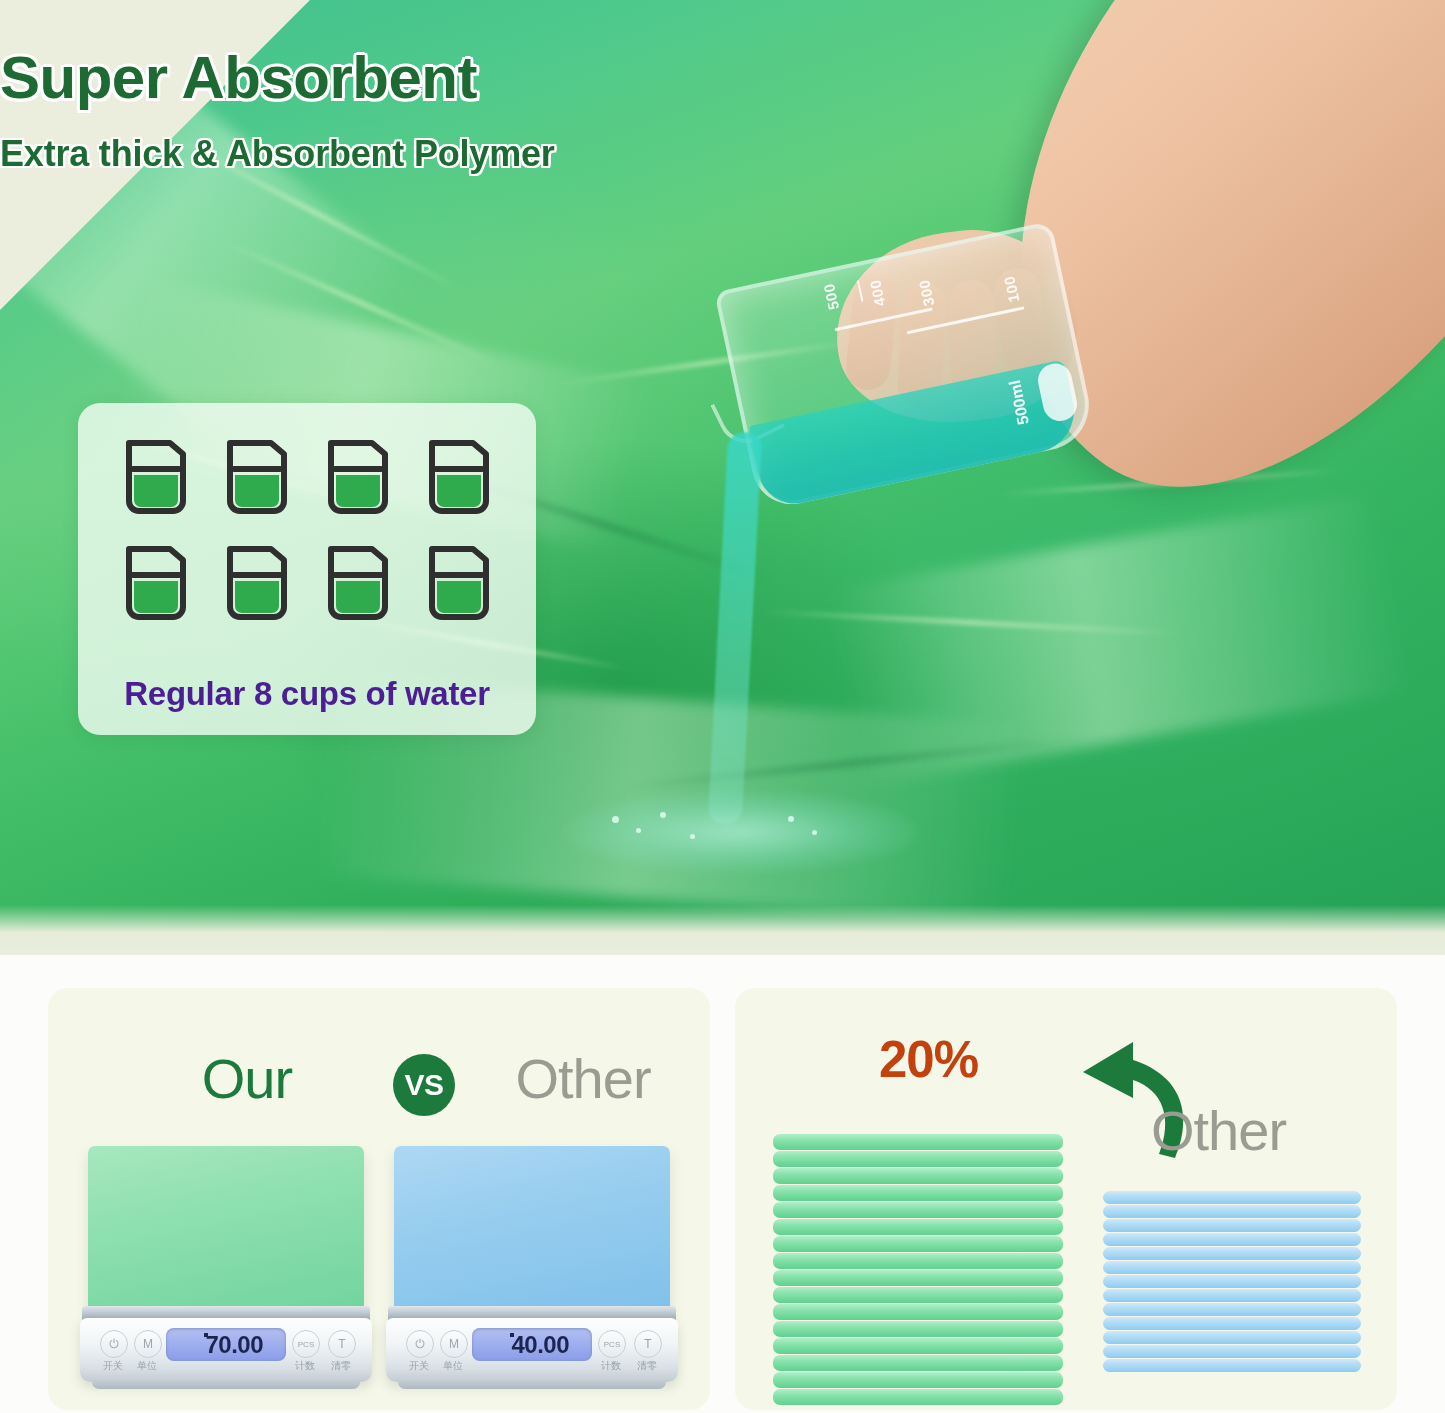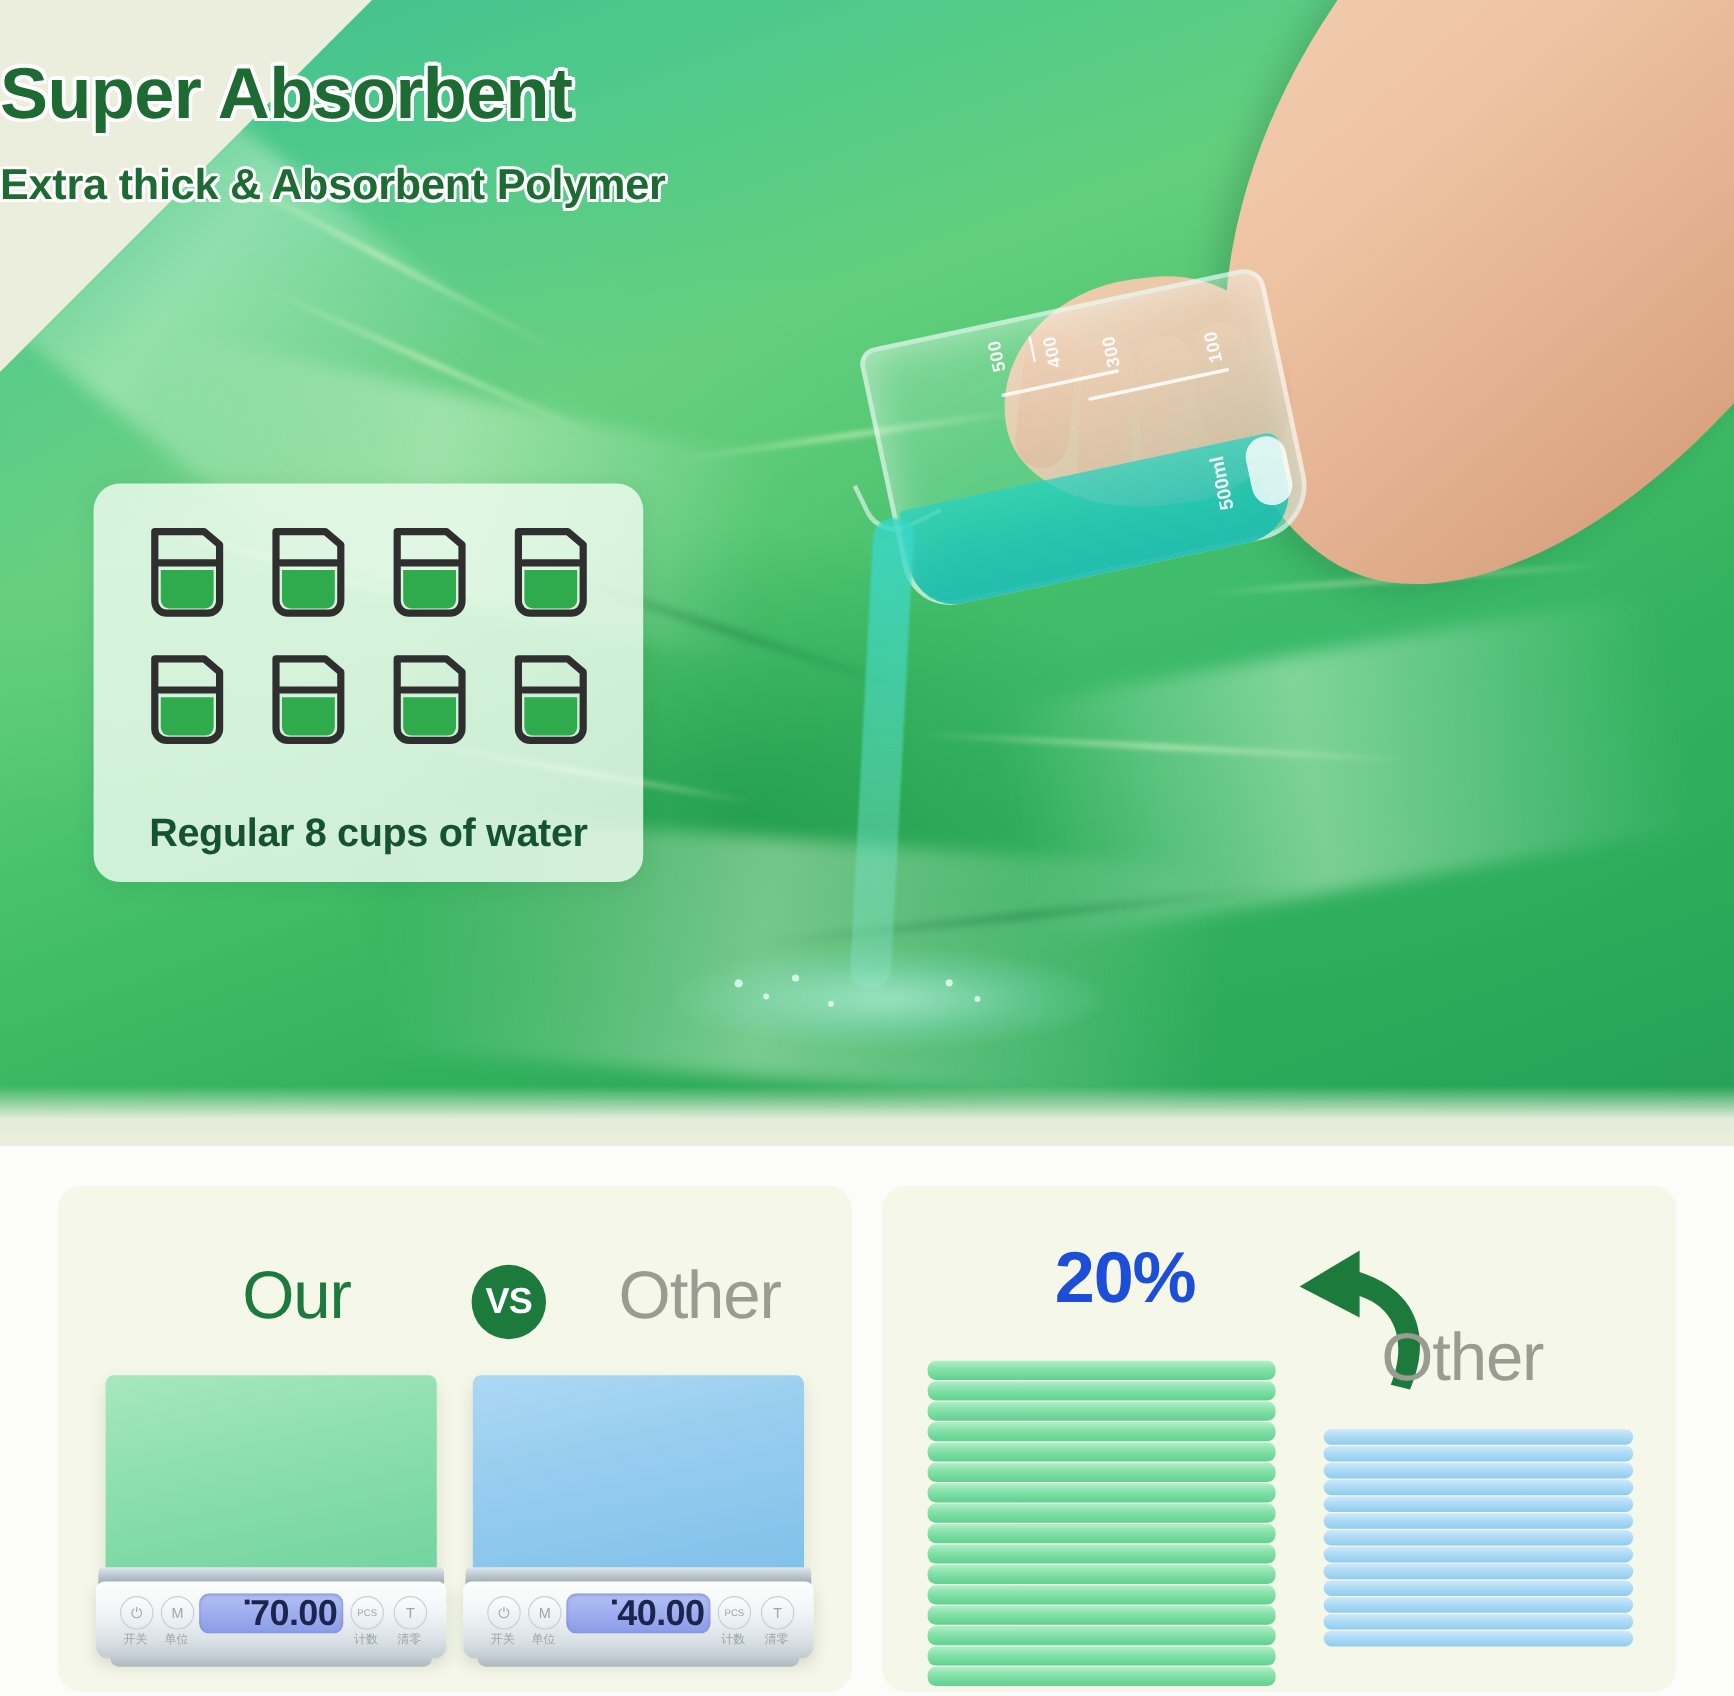--- a/index.html
+++ b/index.html
@@ -234,21 +234,21 @@
     justify-items: center;
   }
   .beaker-icon { width: 68px; height: 84px; display: block; }
   .cups-caption {
     position: absolute;
     left: 0; bottom: 22px;
     width: 458px;
     text-align: center;
     font-size: 33px;
     font-weight: 600;
-    color: #14532d;
+    color: #4c1d95;
     letter-spacing: -0.3px;
   }
 
   
   .hero-band {
     position: absolute;
     left: 0; top: 905px;
     width: 1445px; height: 50px;
     background: linear-gradient(180deg, rgba(236,238,221,.0) 0%, #e6ecd9 55%, #e9eedd 100%);
   }
@@ -352,24 +352,24 @@
   .lcd {
     position: absolute;
     left: 86px; top: 182px;
     width: 120px; height: 33px;
     border-radius: 8px;
     background: linear-gradient(180deg, #b4c0f3 0%, #9eaeee 50%, #8b9ce8 100%);
     box-shadow: inset 0 1px 3px rgba(40,50,110,.35);
     display: flex;
     align-items: center;
     justify-content: flex-end;
-    padding-right: 5px;
+    padding-right: 23px;
     box-sizing: border-box;
     color: #1c2550;
-    font-size: 30px;
+    font-size: 24px;
     font-weight: 700;
     letter-spacing: -0.5px;
     text-align: center;
   }
   .lcd-dot {
     position: absolute;
     left: 38px; top: 5px;
     width: 4px; height: 4px;
     background: #1c2550;
   }
@@ -392,23 +392,23 @@
     width: 34px;
     text-align: center;
     font-size: 10px;
     color: #98a4ac;
   }
 
   
   .pct {
     position: absolute;
     left: 144px; top: 42px;
-    font-size: 60px;
+    font-size: 51px;
     font-weight: 700;
-    color: #1d4ed8;
+    color: #c2410c;
     letter-spacing: -1px;
   }
   .arrow-svg { position: absolute; left: 312px; top: 44px; }
   .other-right {
     position: absolute;
     left: 416px; top: 110px;
     font-size: 56px;
     font-weight: 400;
     color: #9a9c92;
     letter-spacing: -1px;

